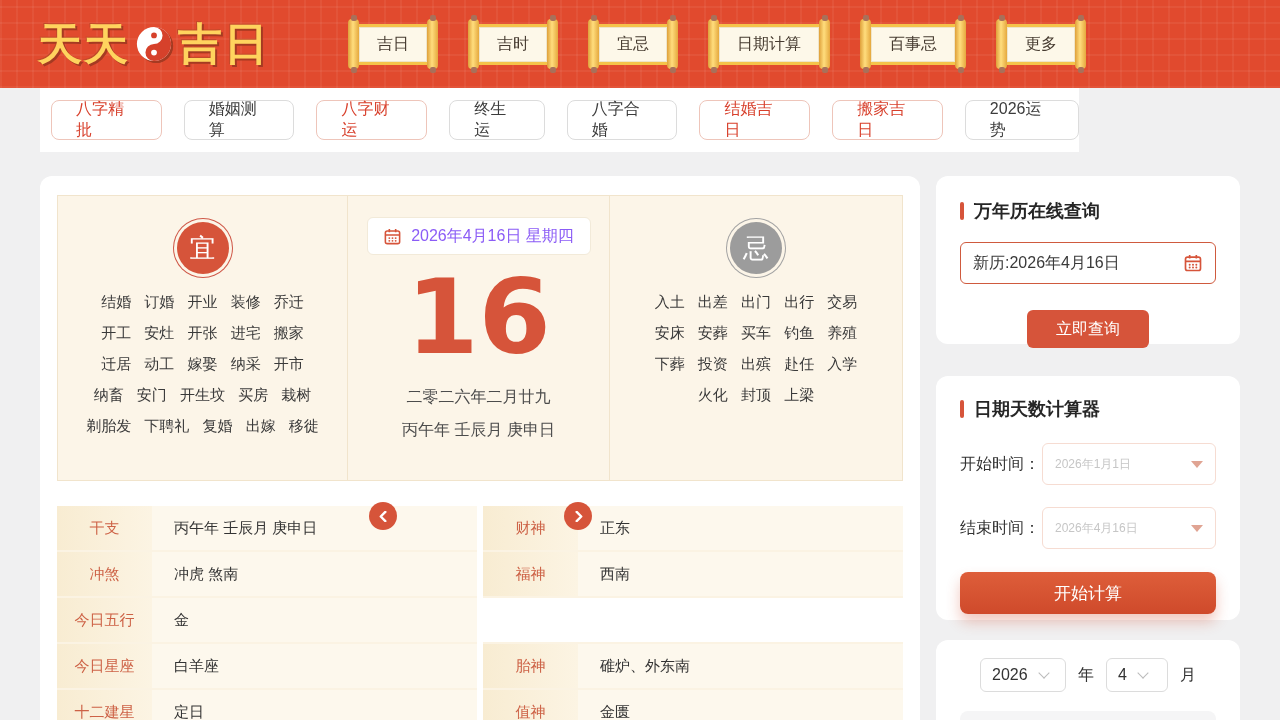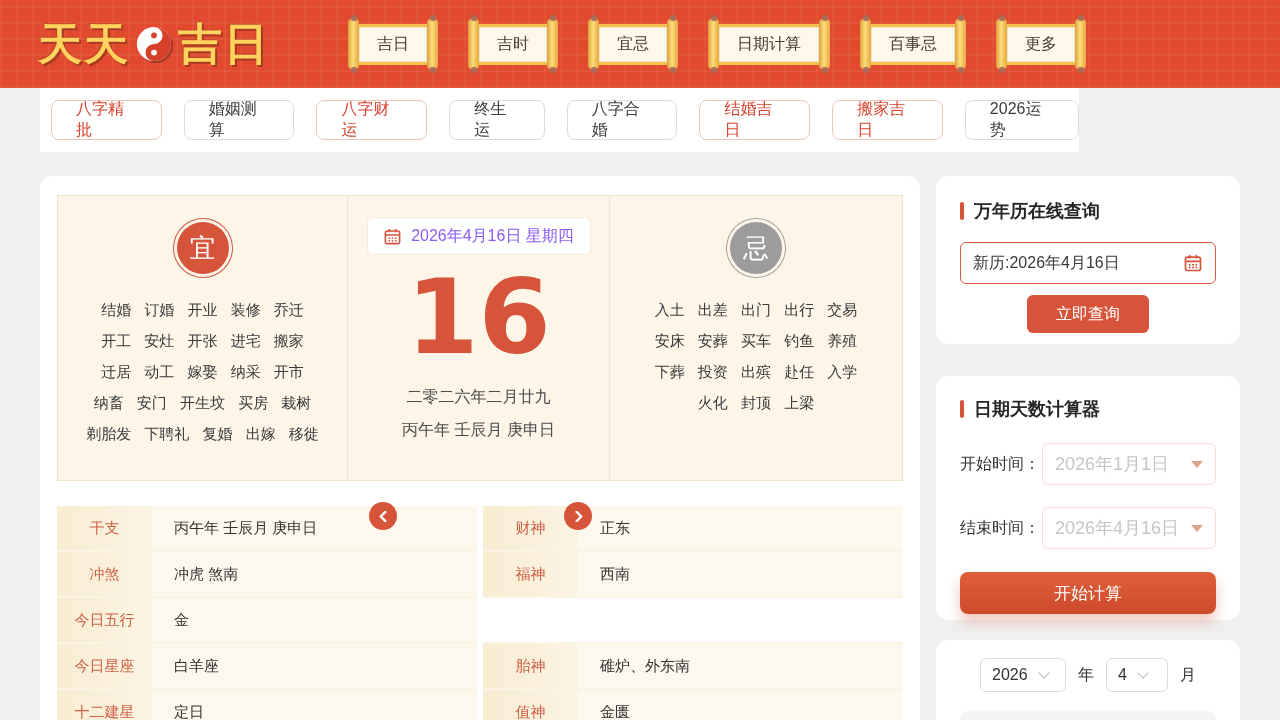--- a/index.html
+++ b/index.html
@@ -63,21 +63,21 @@
   .col { position:relative; }
   .col.mid { border-left:1px solid #f1e4cc; border-right:1px solid #f1e4cc; }
 
   .badge-circle {
     width:52px; height:52px; border-radius:50%; margin:26px auto 0;
     display:flex; align-items:center; justify-content:center;
     color:#fff; font-size:26px;
   }
   .badge-yi { background:#d6543a; box-shadow:0 0 0 3px #fcf5e8, 0 0 0 4px #cf5848; }
   .badge-ji { background:#9c9c9c; box-shadow:0 0 0 3px #fcf5e8, 0 0 0 4px #a3a3a3; }
-  .wordlines { margin-top:20px; }
+  .wordlines { margin-top:12px; }
   .wordline {
     text-align:center; font-size:15px; color:#3a3a3a; line-height:31px;
     word-spacing:9px; white-space:nowrap;
   }
 
   .datebox {
     width:224px; height:38px; margin:21px auto 0; background:#fff;
     border:1px solid #f2ead9; border-radius:6px;
     display:flex; align-items:center; justify-content:center; gap:9px;
     font-size:16px; color:#8b5cf6; cursor:pointer;
@@ -120,32 +120,32 @@
   .side-title .bar { width:4px; height:18px; background:#d6543a; border-radius:2px; }
   .side-title .txt { font-size:18px; font-weight:bold; color:#262626; }
 
   .query-input {
     margin-top:19px; width:256px; height:42px; border:1px solid #cf5a3e; border-radius:6px;
     display:flex; align-items:center; padding:0 12px; cursor:pointer;
   }
   .query-input .val { font-size:16px; color:#3a3a3a; }
   .query-input .cal { margin-left:auto; }
   .btn-query {
-    margin:11px auto 0; width:122px; height:38px; background:#d6543a; border:none;
+    margin:26px auto 0; width:122px; height:38px; background:#d6543a; border:none;
     border-radius:6px; color:#fff; font-size:16px; display:block; cursor:pointer;
     font-family:inherit;
   }
 
   .calc-row { margin-top:22px; display:flex; align-items:center; }
   .calc-row .lbl { font-size:16px; color:#333; width:82px; white-space:nowrap; }
   .calc-select {
     width:174px; height:42px; border:1px solid #f6dcd2; border-radius:6px;
     display:flex; align-items:center; padding:0 12px; cursor:pointer; background:#fff;
   }
-  .calc-select .val { font-size:18px; color:#c6c6c6; }
+  .calc-select .val { font-size:12px; color:#c6c6c6; }
   .caret-pink {
     margin-left:auto; width:0; height:0;
     border-left:6px solid transparent; border-right:6px solid transparent;
     border-top:7px solid #e0a493;
   }
   .btn-calc {
     margin-top:23px; width:256px; height:42px; border:none; border-radius:8px;
     background:linear-gradient(180deg,#de5e3a,#cf4a2b); color:#fff; font-size:17px;
     box-shadow:0 8px 14px rgba(208,74,43,.3); cursor:pointer; display:block;
     font-family:inherit;

